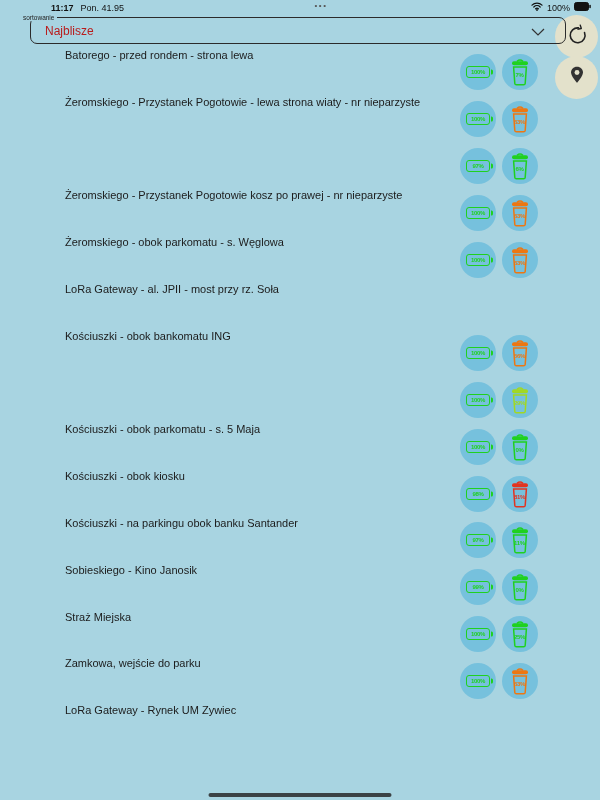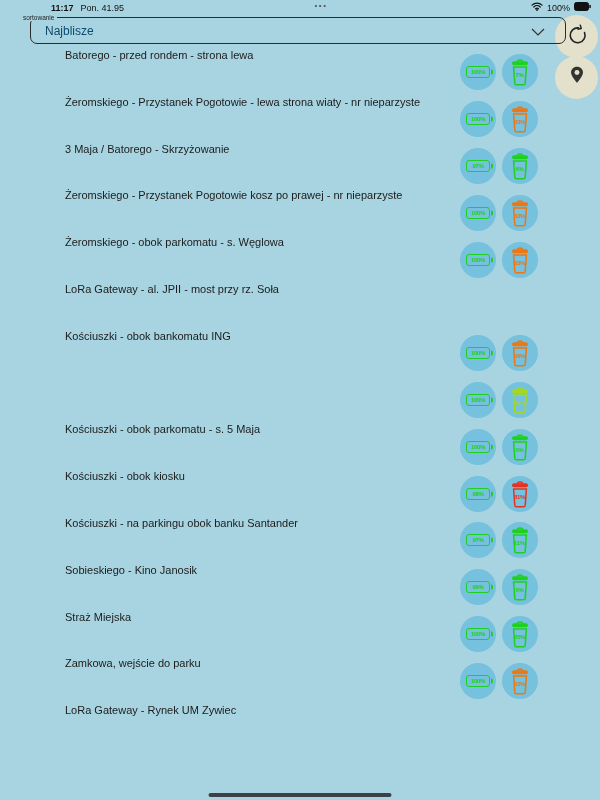--- a/index.html
+++ b/index.html
@@ -24,21 +24,21 @@
   .sort-field{
     position:absolute;left:30px;top:17px;width:536px;height:27px;
     border:1px solid #2b2b2b;border-radius:7px;
     display:flex;align-items:center;box-sizing:border-box;
     padding:0 14px;cursor:pointer;
   }
   .sort-label{
     position:absolute;top:-4px;left:-11px;font-size:6.5px;color:#222;
     background:var(--bg,#a8d4e1);padding:0 3px;line-height:7px;
   }
-  .sort-value{font-size:12px;color:#0c4a6e;}
+  .sort-value{font-size:12px;color:#b91c1c;}
   .sort-chevron{position:absolute;right:20px;top:50%;transform:translateY(-50%);}
   
   .round-btn{
     position:absolute;width:43px;height:43px;border-radius:50%;
     background:var(--btn,#e3e1cb);display:flex;align-items:center;justify-content:center;
     cursor:pointer;
   }
   .btn-refresh{left:555px;top:15px;}
   .btn-locate{left:555px;top:56px;}
   
@@ -162,21 +162,20 @@
         <svg width="22" height="28" viewBox="0 0 22 28">
           <path d="M8 3.4 Q11 0.8 14 3.4" fill="none" stroke="currentColor" stroke-width="1.4"></path>
           <rect x="3" y="3.2" width="16" height="4" rx="2" fill="currentColor"></rect>
           <path d="M4.6 9 H17.4 L16.2 25.4 Q16.05 26.8 14.6 26.8 H7.4 Q5.95 26.8 5.8 25.4 Z" fill="none" stroke="currentColor" stroke-width="1.5"></path>
         </svg>
         <span class="bin-pct">63%</span>
       </span>
     </div>
   </div>
     <div class="list-row">
-    <span class="loc-label">3 Maja /  Batorego - Skrzyżowanie</span>
     <div class="badge badge-battery">
       <span class="bat-shape" style="color: rgb(31, 209, 31);">
         <span class="bat-pct">97%</span>
       </span>
     </div>
     <div class="badge badge-fill">
       <span class="bin-wrap" style="color: rgb(31, 209, 31);">
         <svg width="22" height="28" viewBox="0 0 22 28">
           <path d="M8 3.4 Q11 0.8 14 3.4" fill="none" stroke="currentColor" stroke-width="1.4"></path>
           <rect x="3" y="3.2" width="16" height="4" rx="2" fill="currentColor"></rect>

